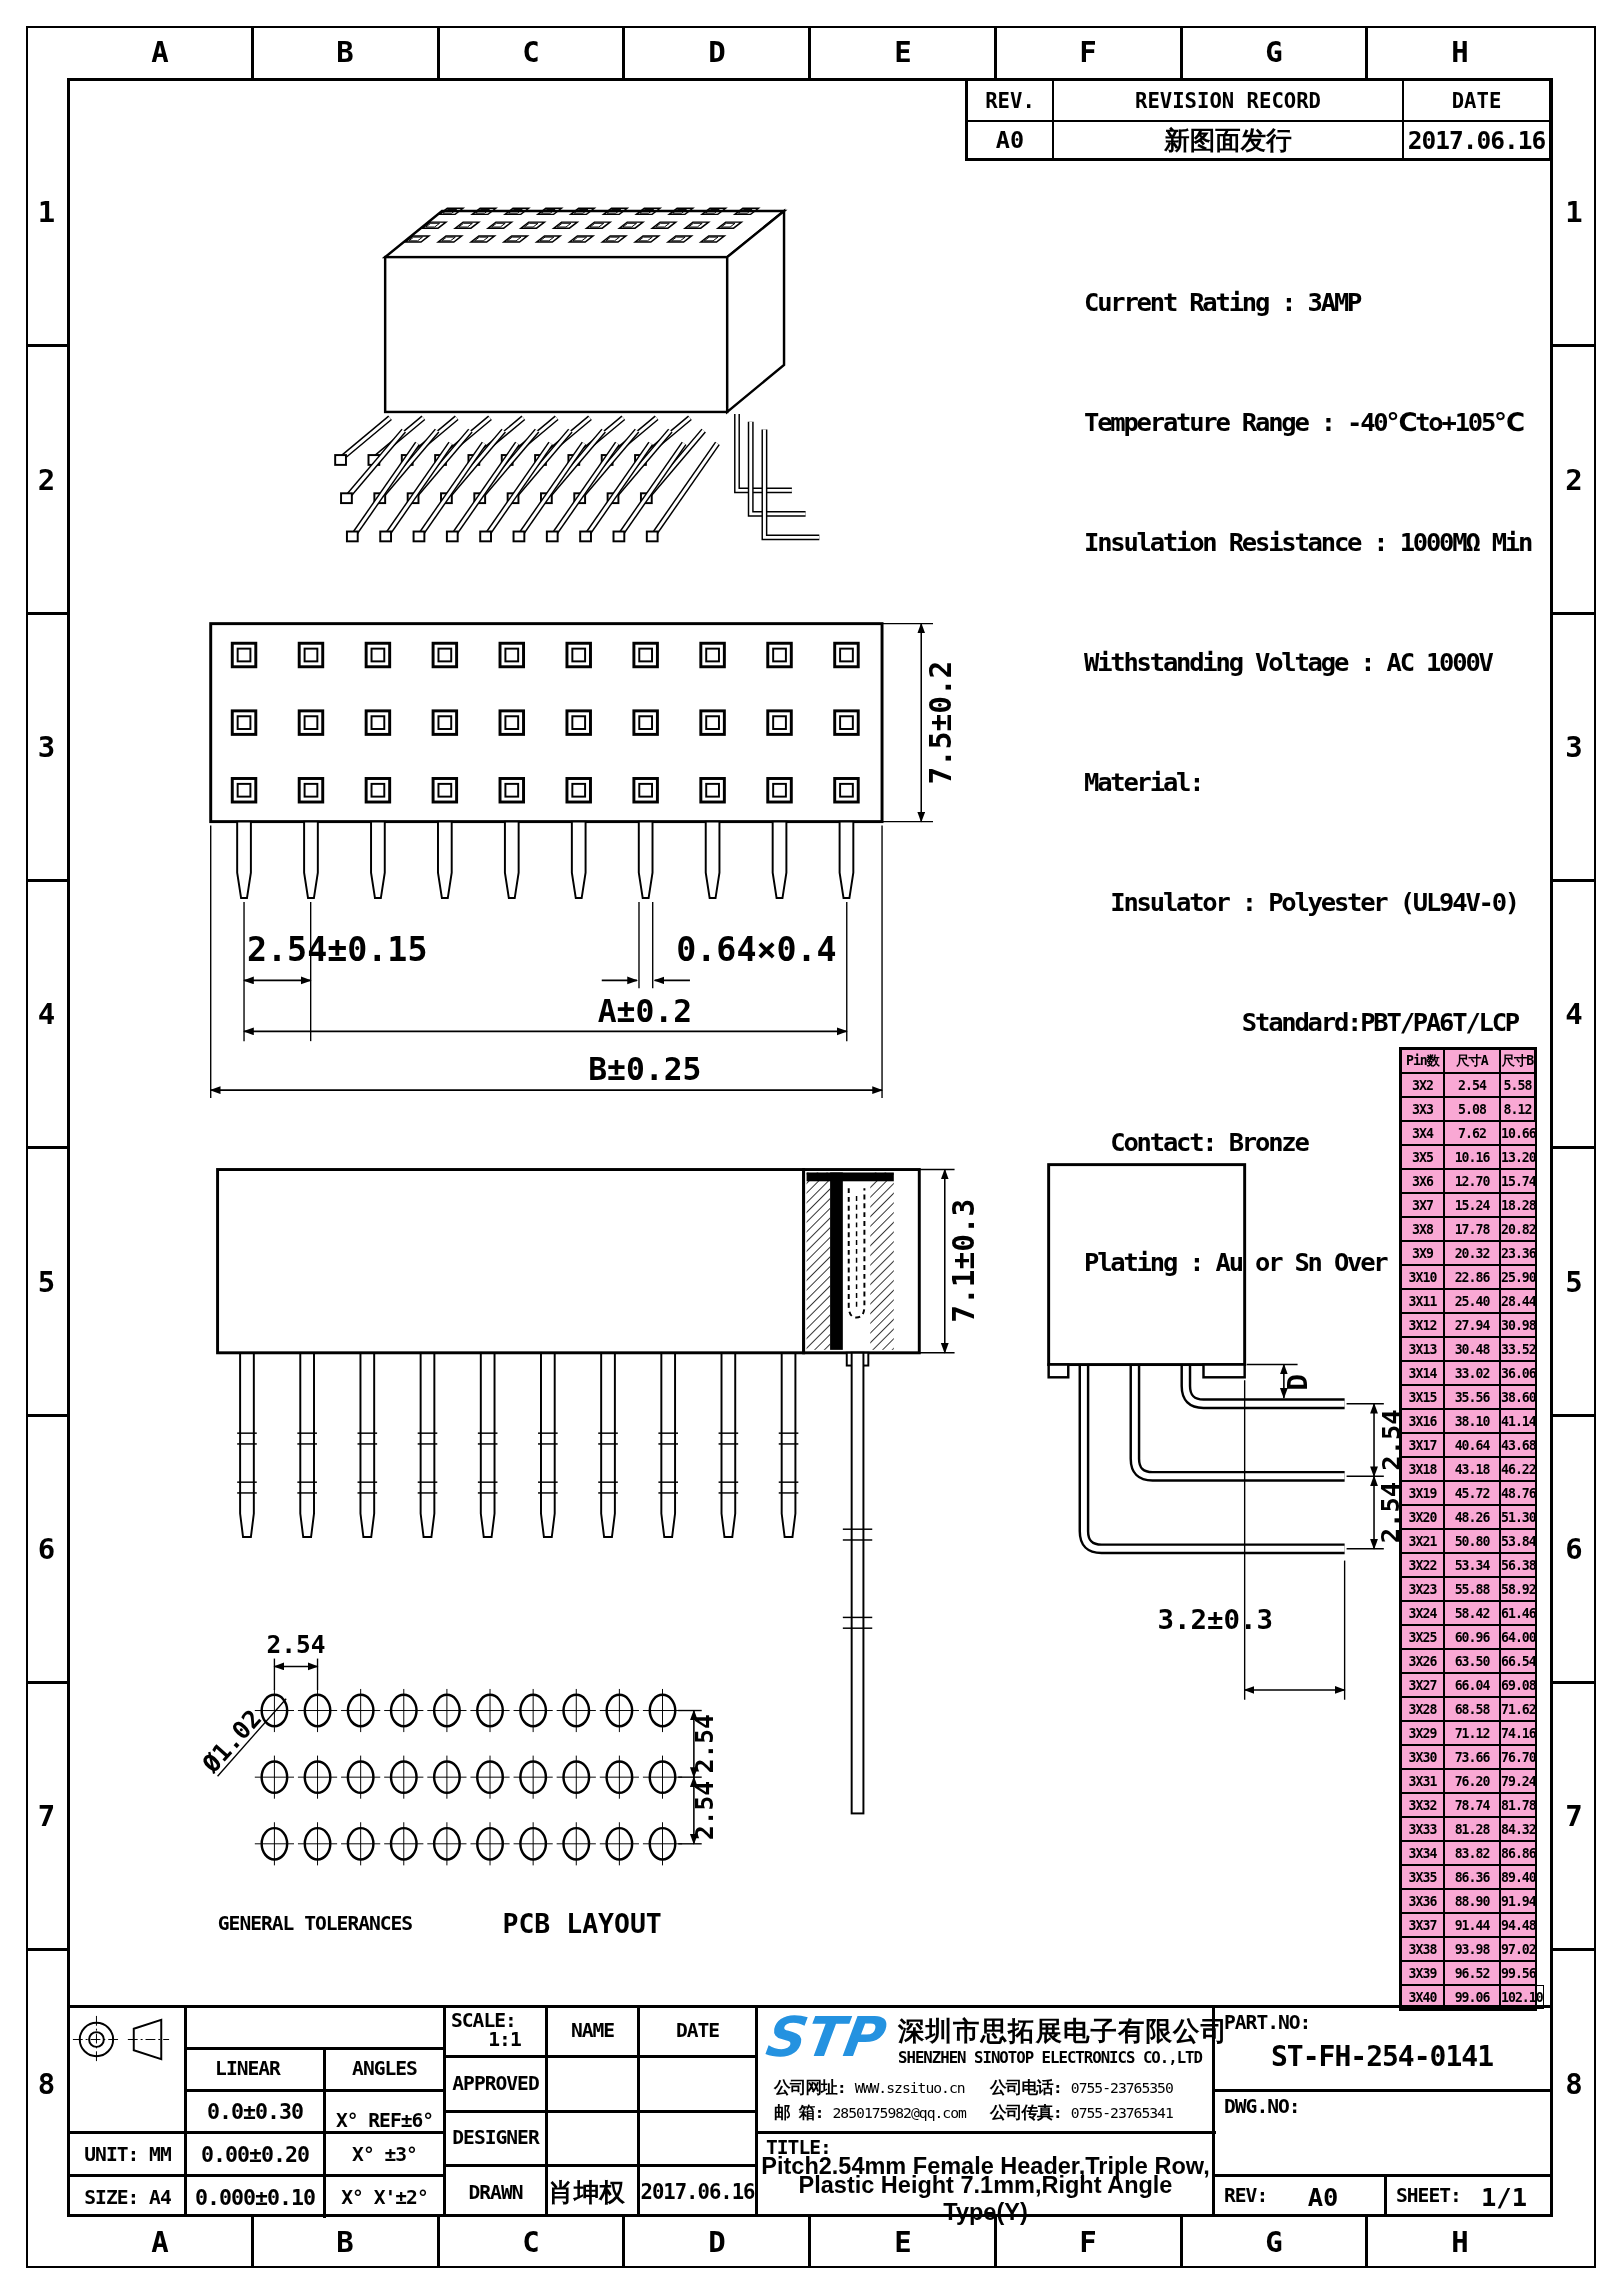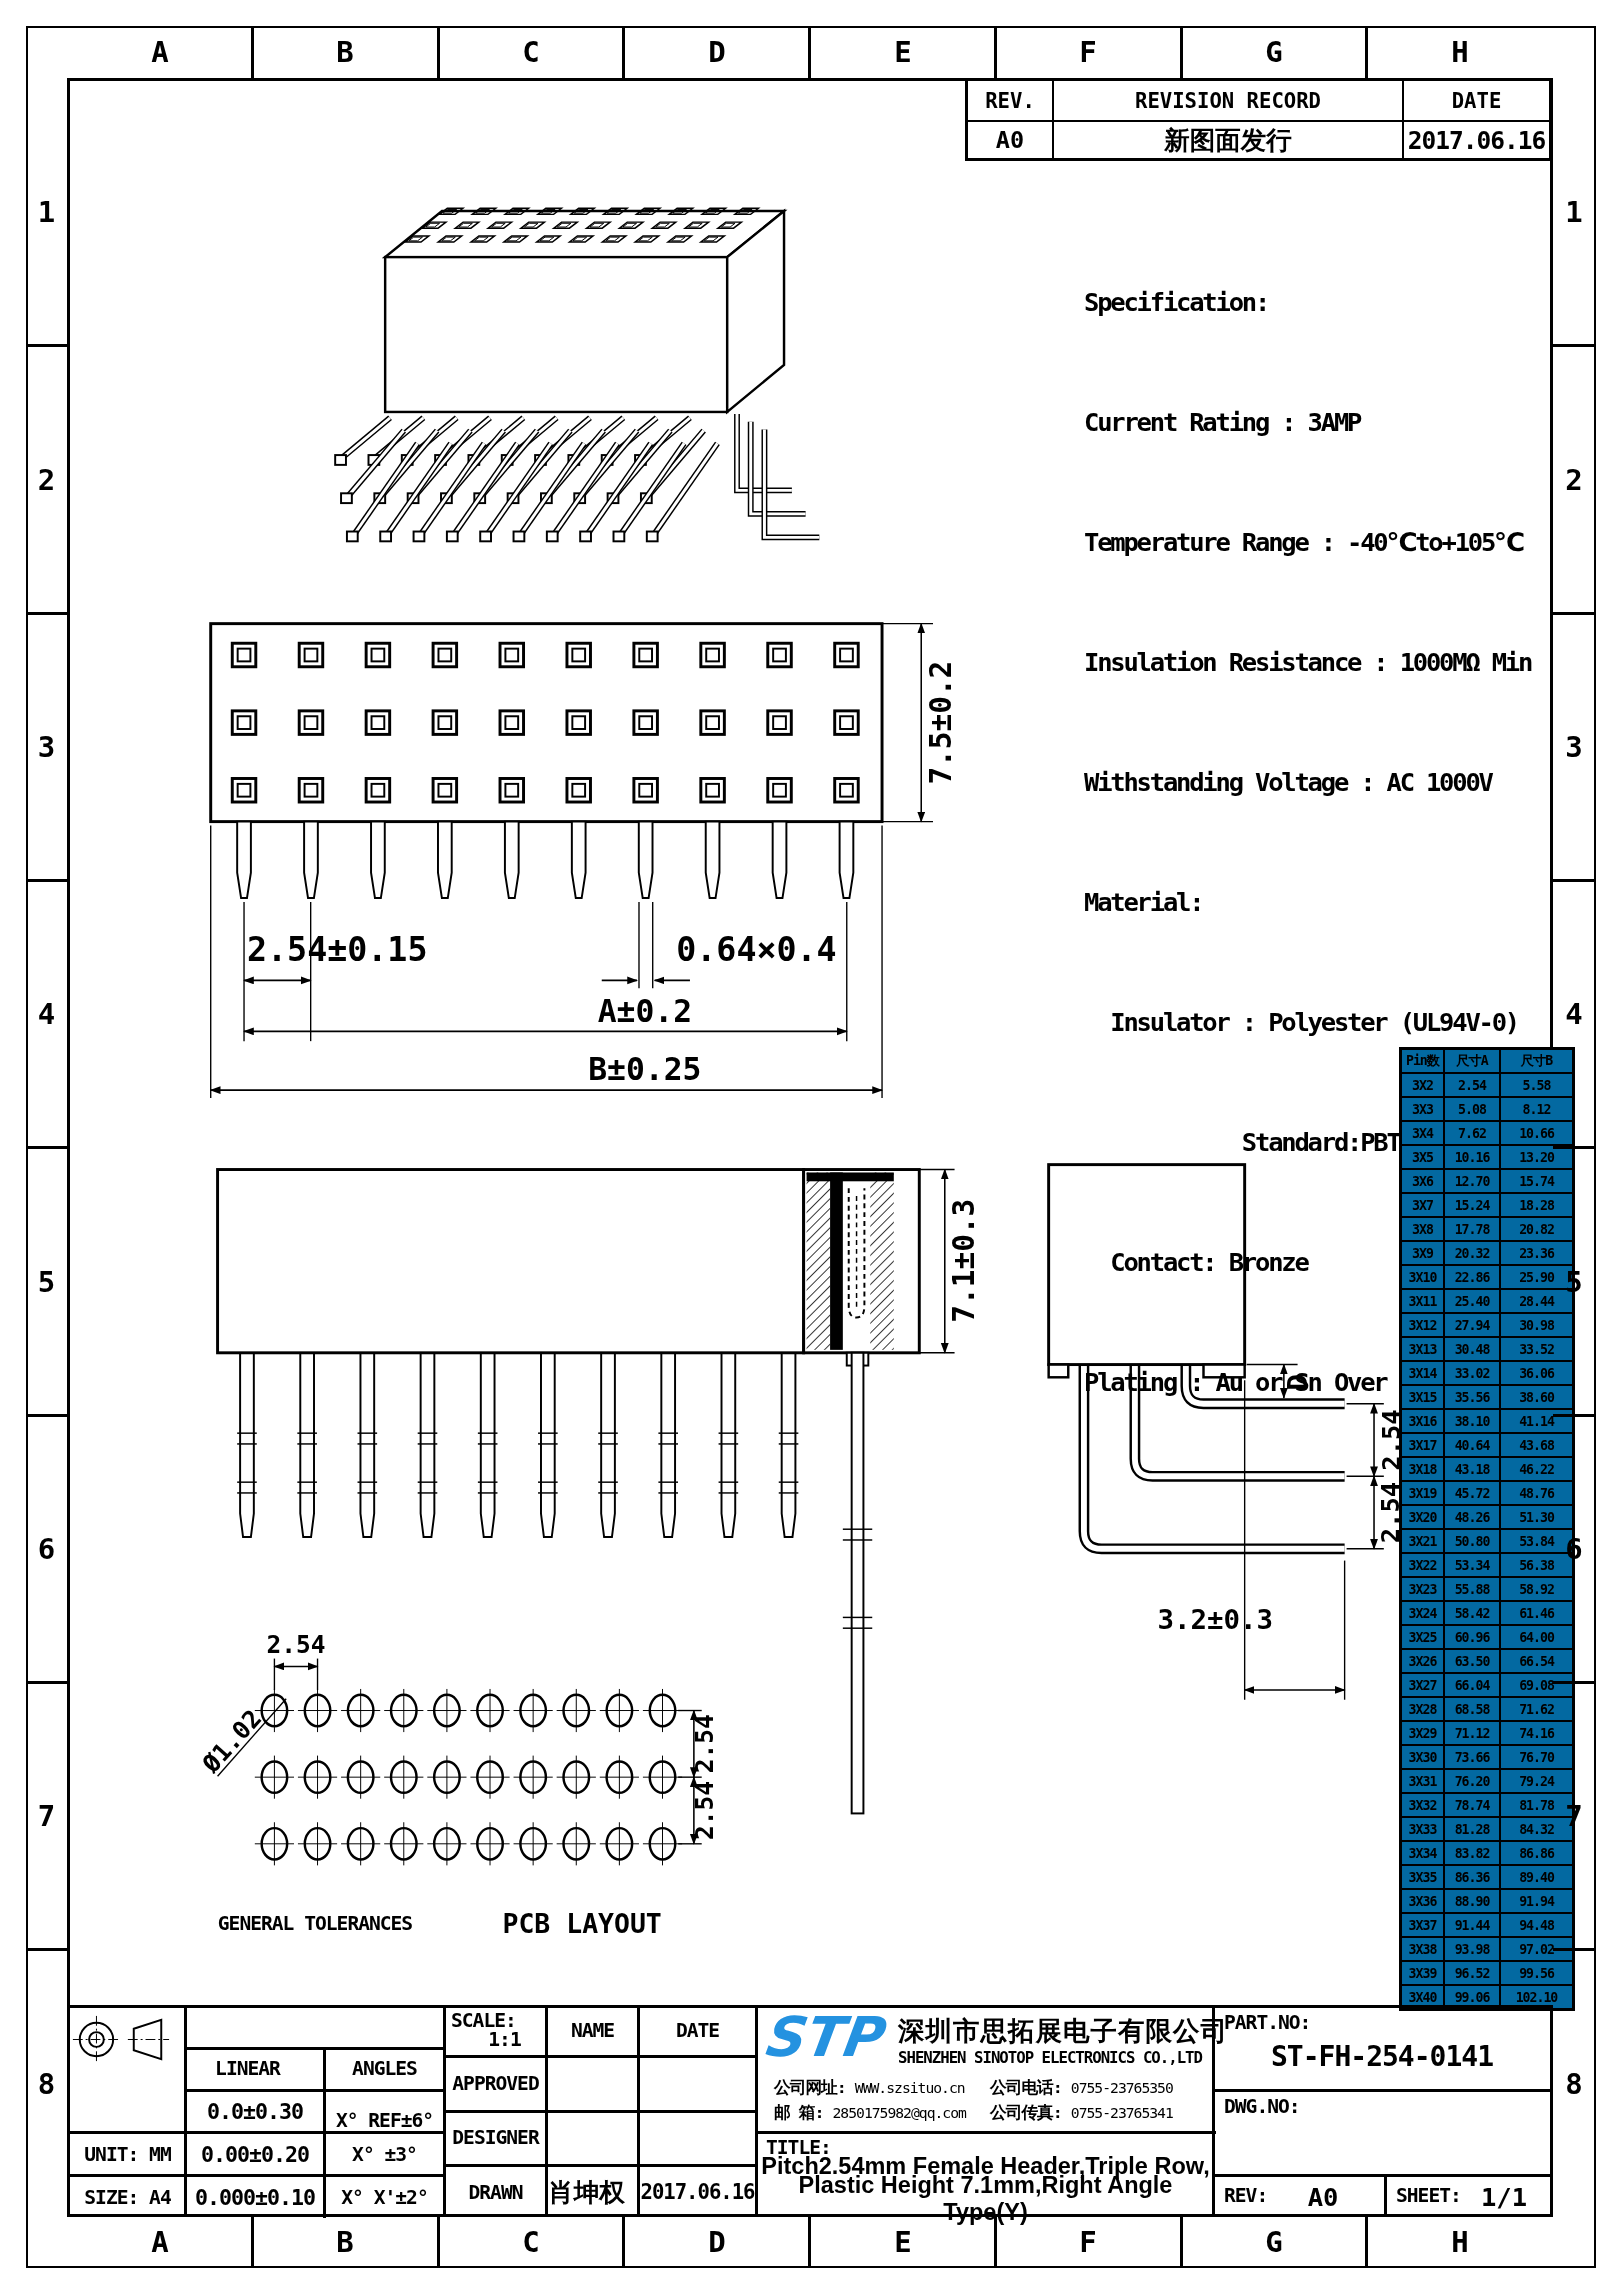--- a/index.html
+++ b/index.html
@@ -29,21 +29,21 @@
   #wm{position:absolute;left:67px;top:78px;width:272px;height:76px;border:3.9px solid #000;
       display:flex;align-items:center;justify-content:center;letter-spacing:7.8px;
       font:bold 47px "DejaVu Sans","Liberation Sans",sans-serif}
   #rev-table{position:absolute;left:965px;top:78px;width:587px;height:83px;border:3.4px solid #000;
              display:grid;grid-template-columns:86px 350px 1fr;grid-template-rows:41px 1fr}
   #rev-table .c{border-right:2.9px solid #000;display:flex;align-items:center;justify-content:center}
   #rev-table .r1{border-bottom:2.9px solid #000}
   #rev-table .last{border-right:none}
   #spec{position:absolute;left:1084px;top:202px;font-family:"DejaVu Sans Mono","DejaVu Sans",monospace;
         font-size:25.5px;font-weight:600;letter-spacing:-2.2px;line-height:40px;white-space:pre}
-  #size-table{position:absolute;left:1399px;top:1047px;width:176px;border:2px solid #000;background:#0369a1}
+  #size-table{position:absolute;left:1399px;top:1047px;width:138px;border:2px solid #000;background:#f9a8d4}
   #size-table .row{display:grid;grid-template-columns:43px 56px 1fr}
   #size-table .cell{border:1px solid #000;height:24px;display:flex;align-items:center;justify-content:center;
         font:bold 13.2px "DejaVu Sans Mono","DejaVu Sans",monospace;letter-spacing:-1px}
   .tbl{font:bold 19.6px "DejaVu Sans Mono","DejaVu Sans",monospace;letter-spacing:-1px}
   .tbv{font:bold 21.6px "DejaVu Sans Mono","DejaVu Sans",monospace;letter-spacing:-1px}
   .logo{position:absolute;left:763px;top:2009px;width:127px;height:55px;color:#2492e0;
         font:italic 900 55px "DejaVu Sans","Liberation Sans",sans-serif;transform:skewX(-10deg);
         display:flex;align-items:center;justify-content:center}
   .contact{position:absolute;font:bold 16.7px "DejaVu Sans Mono","DejaVu Sans",monospace;letter-spacing:-1px;white-space:nowrap}
   .contact .v{font-weight:400;font-size:14.7px}
@@ -547,21 +547,20 @@
   <div id="rev-table">
     <div class="c r1" style="font:bold 20.6px 'DejaVu Sans Mono',monospace">REV.</div>
     <div class="c r1" style="font:bold 20.6px 'DejaVu Sans Mono',monospace">REVISION RECORD</div>
     <div class="c r1 last" style="font:bold 20.6px 'DejaVu Sans Mono',monospace">DATE</div>
     <div class="c" style="font:bold 23.5px 'DejaVu Sans Mono',monospace">A0</div>
     <div class="c" style="font:bold 25.5px 'DejaVu Sans','Liberation Sans',sans-serif">新图面发行</div>
     <div class="c last" style="font:600 24.5px 'DejaVu Sans Mono',monospace;letter-spacing:-1px">2017.06.16</div>
   </div>
 
   <div id="spec">
-    <div>Specification:</div>
     <div>Current Rating : 3AMP</div>
     <div>Temperature Range : -40℃to+105℃</div>
     <div>Insulation Resistance : 1000MΩ Min</div>
     <div>Withstanding Voltage : AC 1000V</div>
     <div>Material:</div>
     <div>  Insulator : Polyester (UL94V-0)</div>
     <div>            Standard:PBT/PA6T/LCP</div>
     <div>  Contact: Bronze</div>
     <div>Plating : Au or Sn Over 50u″ Ni</div>
   </div>

